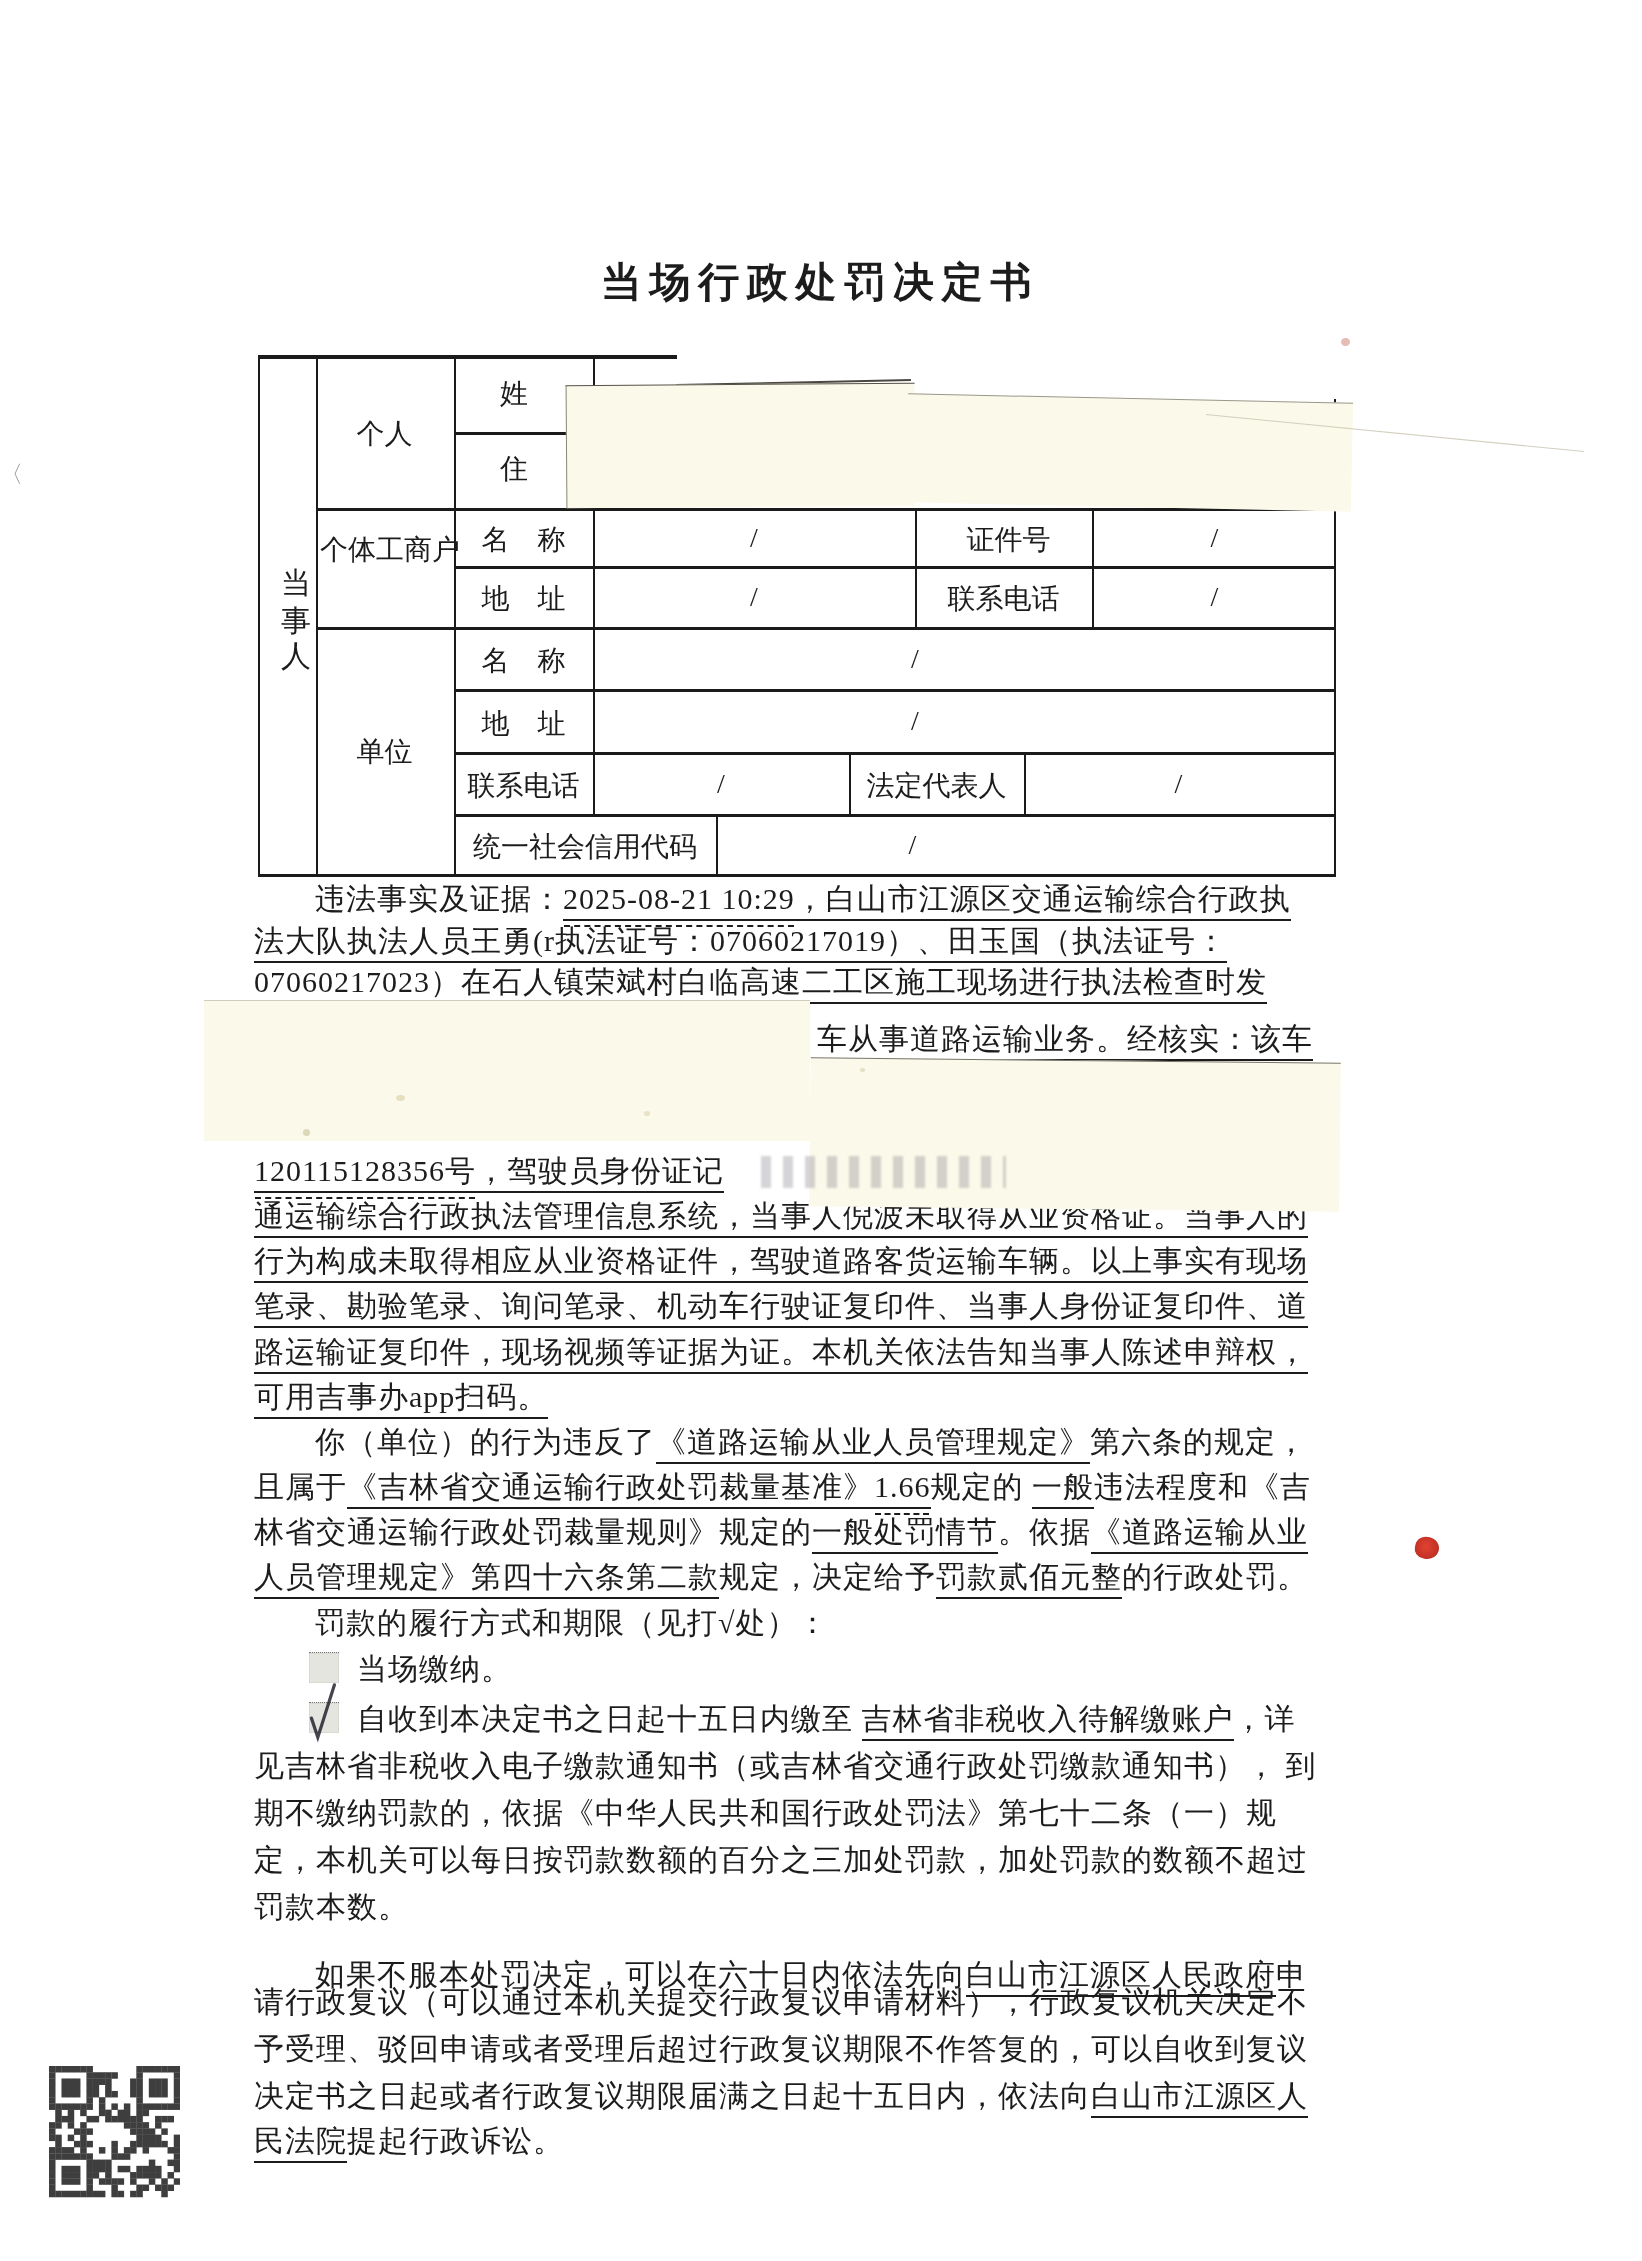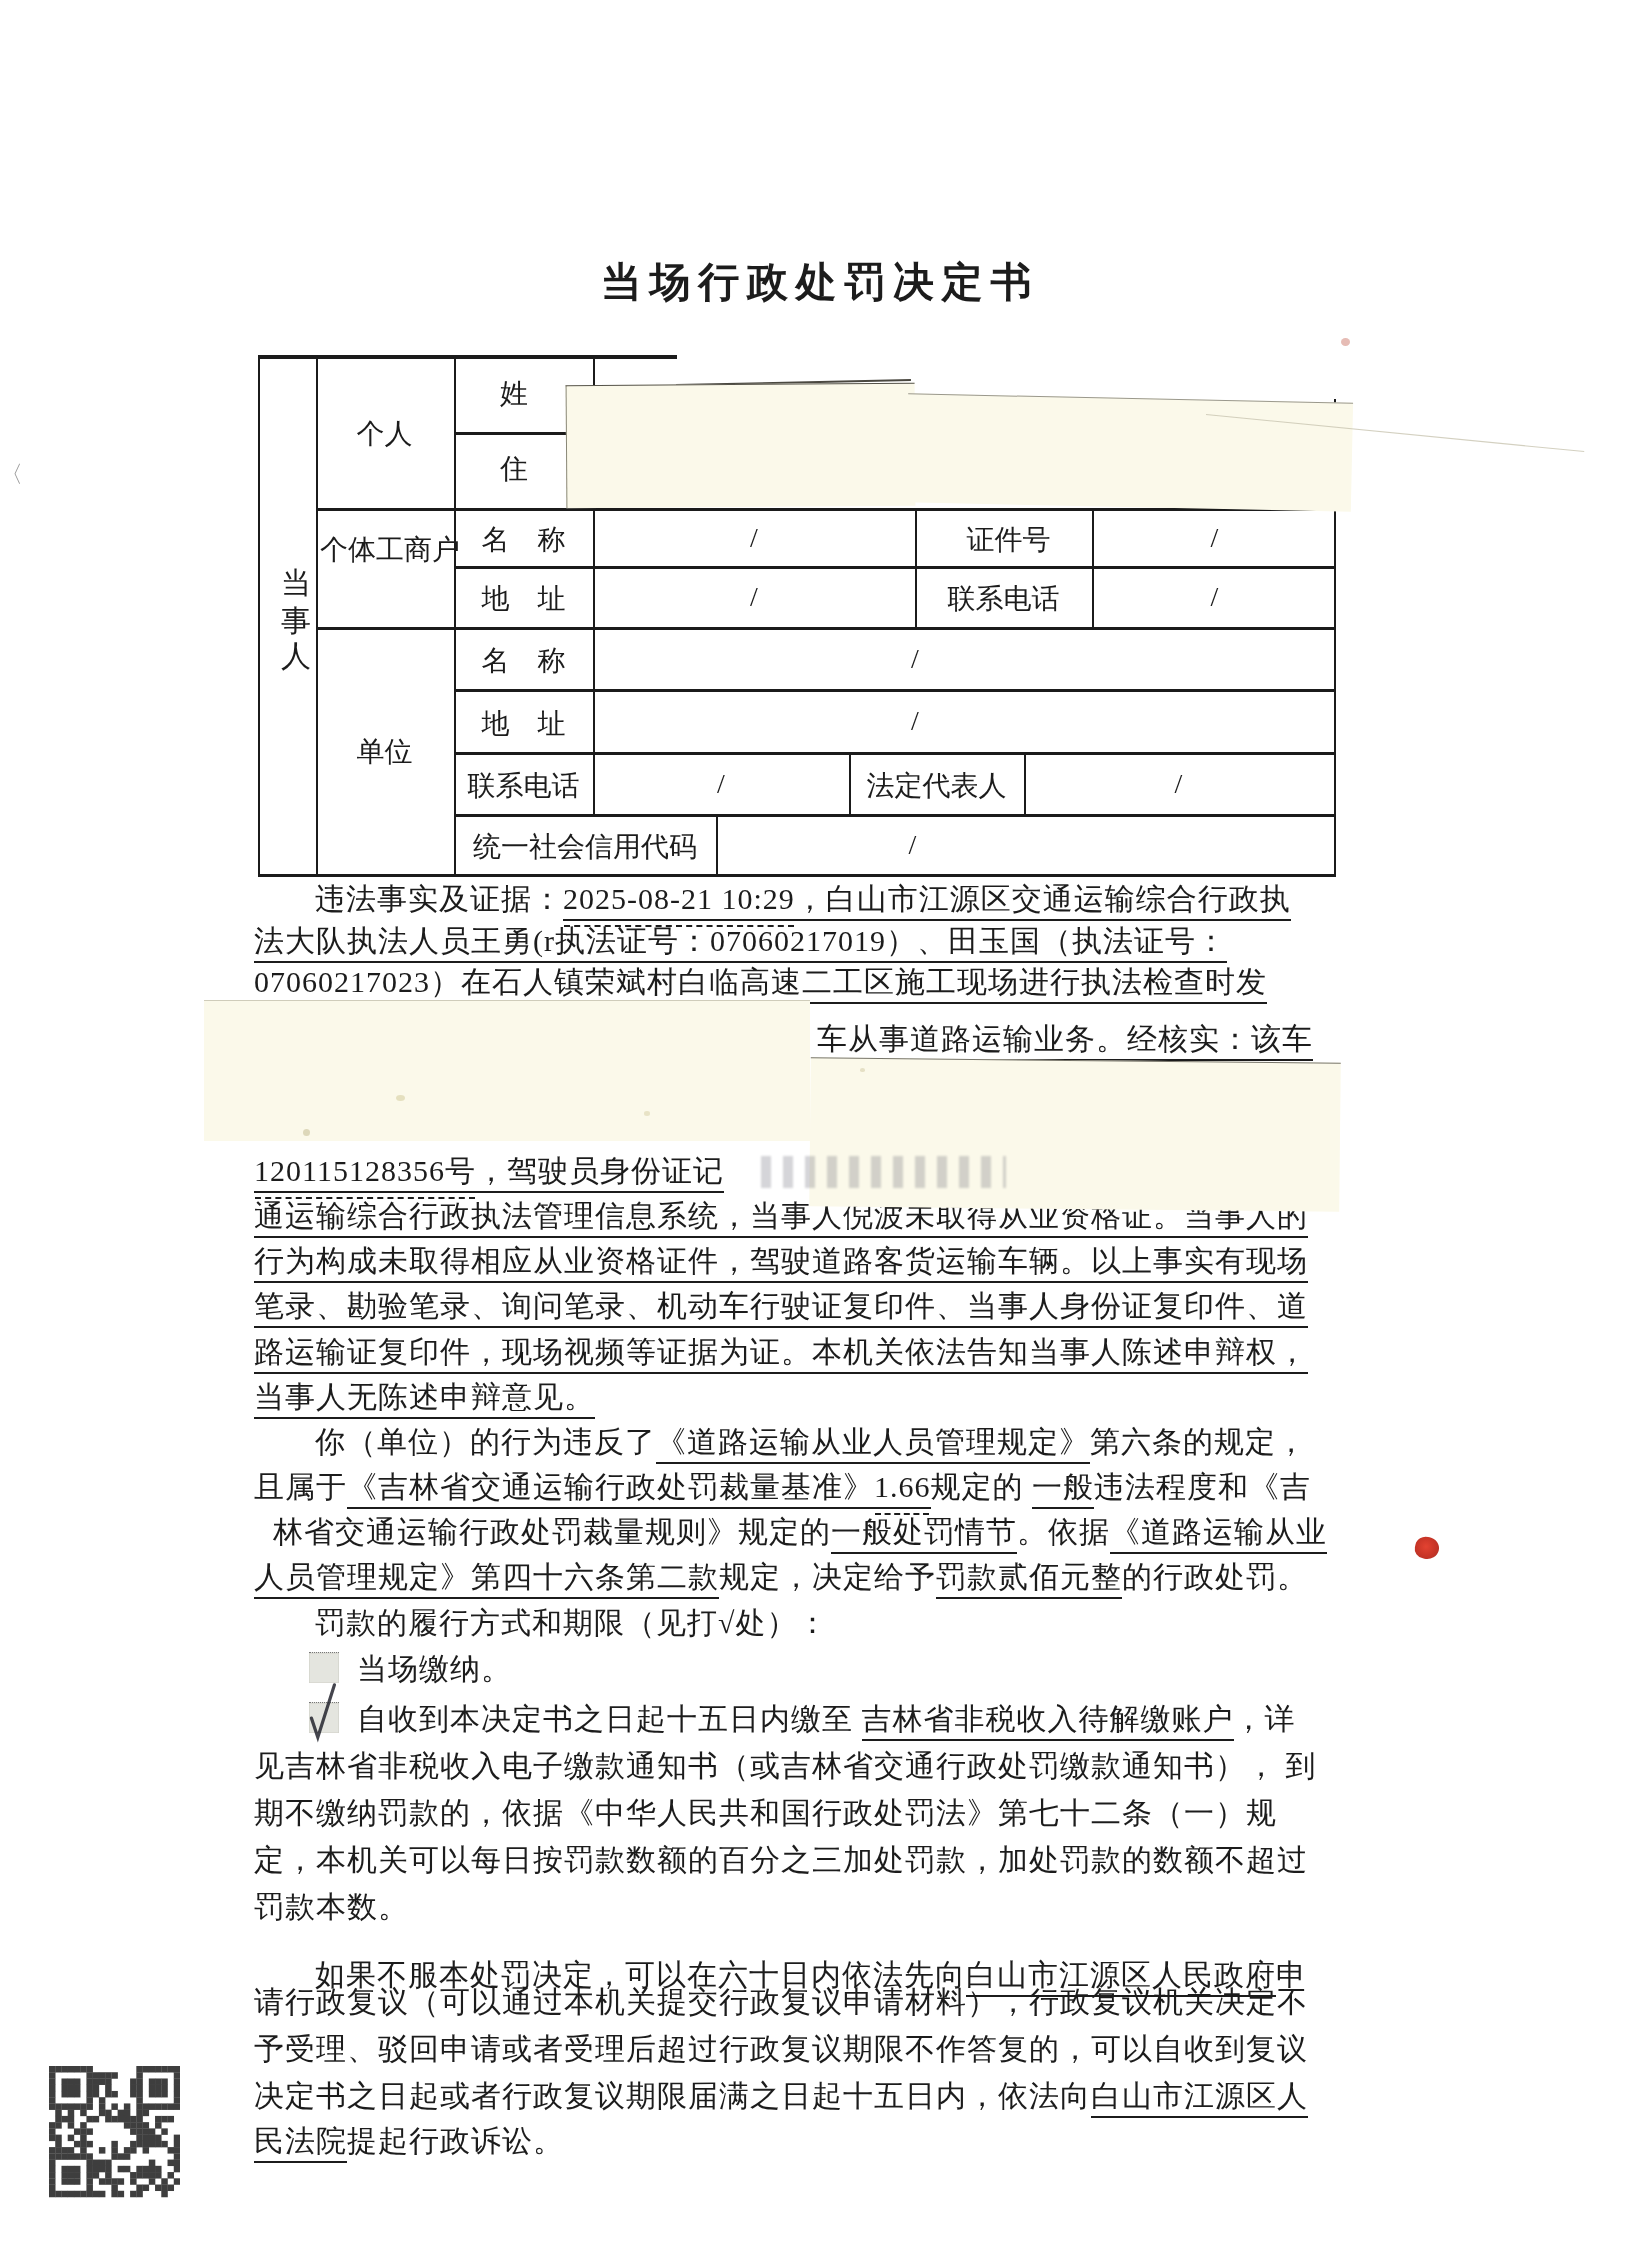--- a/index.html
+++ b/index.html
@@ -112,24 +112,24 @@
   <div id="body-lines">
       <div class="bline ind" style="top: 881px;"><span class="">违法事实及证据：</span><span class="u nd">2025-08-21 10:29</span><span class="u">，白山市江源区交通运输综合行政执</span></div>
       <div class="bline" style="top: 923px;"><span class="u">法大队执法人员王勇(r执法证号：07060217019）、田玉国（执法证号：</span></div>
       <div class="bline" style="top: 964px;"><span class="u">07060217023）在石人镇荣斌村白临高速二工区施工现场进行执法检查时发</span></div>
       <div class="bline" style="top: 1021px; left: 817px;"><span class="u">车从事道路运输业务。经核实：该车</span></div>
       <div class="bline" style="top: 1153px;"><span class="u nd">120115128356号</span><span class="u">，驾驶员身份证记</span></div>
       <div class="bline" style="top: 1198px;"><span class="u">通运输综合行政执法管理信息系统，当事人倪波未取得从业资格证。当事人的</span></div>
       <div class="bline" style="top: 1243px;"><span class="u">行为构成未取得相应从业资格证件，驾驶道路客货运输车辆。以上事实有现场</span></div>
       <div class="bline" style="top: 1288px;"><span class="u">笔录、勘验笔录、询问笔录、机动车行驶证复印件、当事人身份证复印件、道</span></div>
       <div class="bline" style="top: 1334px;"><span class="u">路运输证复印件，现场视频等证据为证。本机关依法告知当事人陈述申辩权，</span></div>
-      <div class="bline" style="top: 1379px;"><span class="u">当事人无陈述申辩意见。</span></div>
+      <div class="bline" style="top: 1379px;"><span class="u">可用吉事办app扫码。</span></div>
       <div class="bline ind" style="top: 1424px;"><span class="">你（单位）的行为违反了</span><span class="u">《道路运输从业人员管理规定》</span><span class="">第六条的规定，</span></div>
       <div class="bline" style="top: 1469px;"><span class="">且属于</span><span class="u">《吉林省交通运输行政处罚裁量基准》</span><span class="u nd">1.66</span><span class="">规定的 </span><span class="u">一般</span><span class="">违法程度和《吉</span></div>
-      <div class="bline" style="top: 1514px; margin-left: 19px;"><span class="">林省交通运输行政处罚裁量规则》规定的</span><span class="u">一般处罚情节</span><span class="">。依据</span><span class="u">《道路运输从业</span></div>
+      <div class="bline" style="top: 1514px;"><span class="">林省交通运输行政处罚裁量规则》规定的</span><span class="u">一般处罚情节</span><span class="">。依据</span><span class="u">《道路运输从业</span></div>
       <div class="bline" style="top: 1559px;"><span class="u">人员管理规定》第四十六条第二款</span><span class="">规定，决定给予</span><span class="u">罚款贰佰元整</span><span class="">的行政处罚。</span></div>
       <div class="bline ind" style="top: 1605px;"><span class="">罚款的履行方式和期限（见打√处）：</span></div>
       <div class="bline" style="top: 1651px;"><span class="cbox"></span><span class="">当场缴纳。</span></div>
       <div class="bline" style="top: 1701px;"><span class="cbox"><svg width="39" height="64" viewBox="0 0 60 100">
             <path d="M8 58 L18 88 L44 6" stroke="#23252e" stroke-width="5" fill="none" stroke-linecap="round" opacity="0.85"></path>
           </svg></span><span class="">自收到本决定书之日起十五日内缴至 </span><span class="u">吉林省非税收入待解缴账户</span><span class="">，详</span></div>
       <div class="bline" style="top: 1748px;"><span class="">见吉林省非税收入电子缴款通知书（或吉林省交通行政处罚缴款通知书）， 到</span></div>
       <div class="bline" style="top: 1795px;"><span class="">期不缴纳罚款的，依据《中华人民共和国行政处罚法》第七十二条（一）规</span></div>
       <div class="bline" style="top: 1842px;"><span class="">定，本机关可以每日按罚款数额的百分之三加处罚款，加处罚款的数额不超过</span></div>
       <div class="bline" style="top: 1889px;"><span class="">罚款本数。</span></div>

